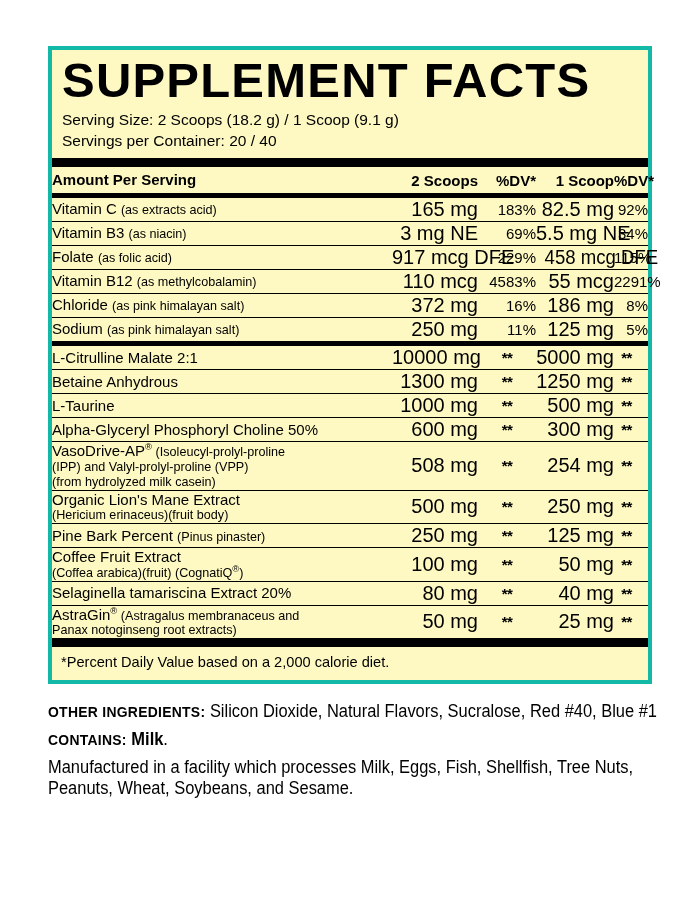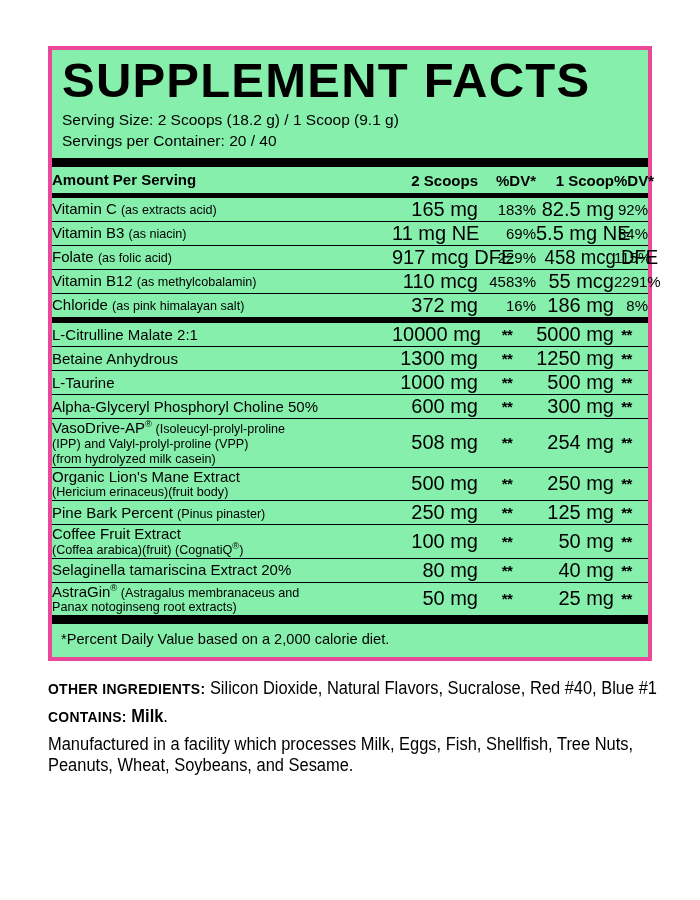--- a/index.html
+++ b/index.html
@@ -17,22 +17,22 @@
 
   .label-root {
     position: absolute;
     left: 48px;
     top: 46px;
     width: 604px;
   }
 
   
   .panel {
-    border: 4px solid #ec4899;
-    background: #86efac;
+    border: 4px solid #14b8a6;
+    background: #fef9c3;
     box-sizing: border-box;
     width: 604px;
   }
 
   
   .title-block {
     padding: 4px 10px 7px 10px;
   }
   .sf-title {
     font-size: 49px;
@@ -208,21 +208,21 @@
       <tbody>
         <tr>
           <td class="name"><span>Vitamin C</span> <span class="sub">(as extracts acid)</span></td>
           <td class="num">165 mg</td>
           <td class="dv">183%</td>
           <td class="num">82.5 mg</td>
           <td class="dv">92%</td>
         </tr>
         <tr>
           <td class="name"><span>Vitamin B3</span> <span class="sub">(as niacin)</span></td>
-          <td class="num">11 mg NE</td>
+          <td class="num">3 mg NE</td>
           <td class="dv">69%</td>
           <td class="num">5.5 mg NE</td>
           <td class="dv">34%</td>
         </tr>
         <tr>
           <td class="name"><span>Folate</span> <span class="sub">(as folic acid)</span></td>
           <td class="num">917 mcg DFE</td>
           <td class="dv">229%</td>
           <td class="num"><span class="squeeze">458 mcg DFE</span></td>
           <td class="dv">115%</td>
@@ -233,20 +233,27 @@
           <td class="dv">4583%</td>
           <td class="num">55 mcg</td>
           <td class="dv">2291%</td>
         </tr>
         <tr>
           <td class="name"><span>Chloride</span> <span class="sub">(as pink himalayan salt)</span></td>
           <td class="num">372 mg</td>
           <td class="dv">16%</td>
           <td class="num">186 mg</td>
           <td class="dv">8%</td>
+        </tr>
+        <tr class="last-in-group">
+          <td class="name"><span>Sodium</span> <span class="sub">(as pink himalayan salt)</span></td>
+          <td class="num">250 mg</td>
+          <td class="dv">11%</td>
+          <td class="num">125 mg</td>
+          <td class="dv">5%</td>
         </tr>
       </tbody>
     </table>
 
     <div class="rule-mid"></div>
 
     <table class="facts">
       <colgroup>
         <col class="c-name">
           <col class="c-amt2">

